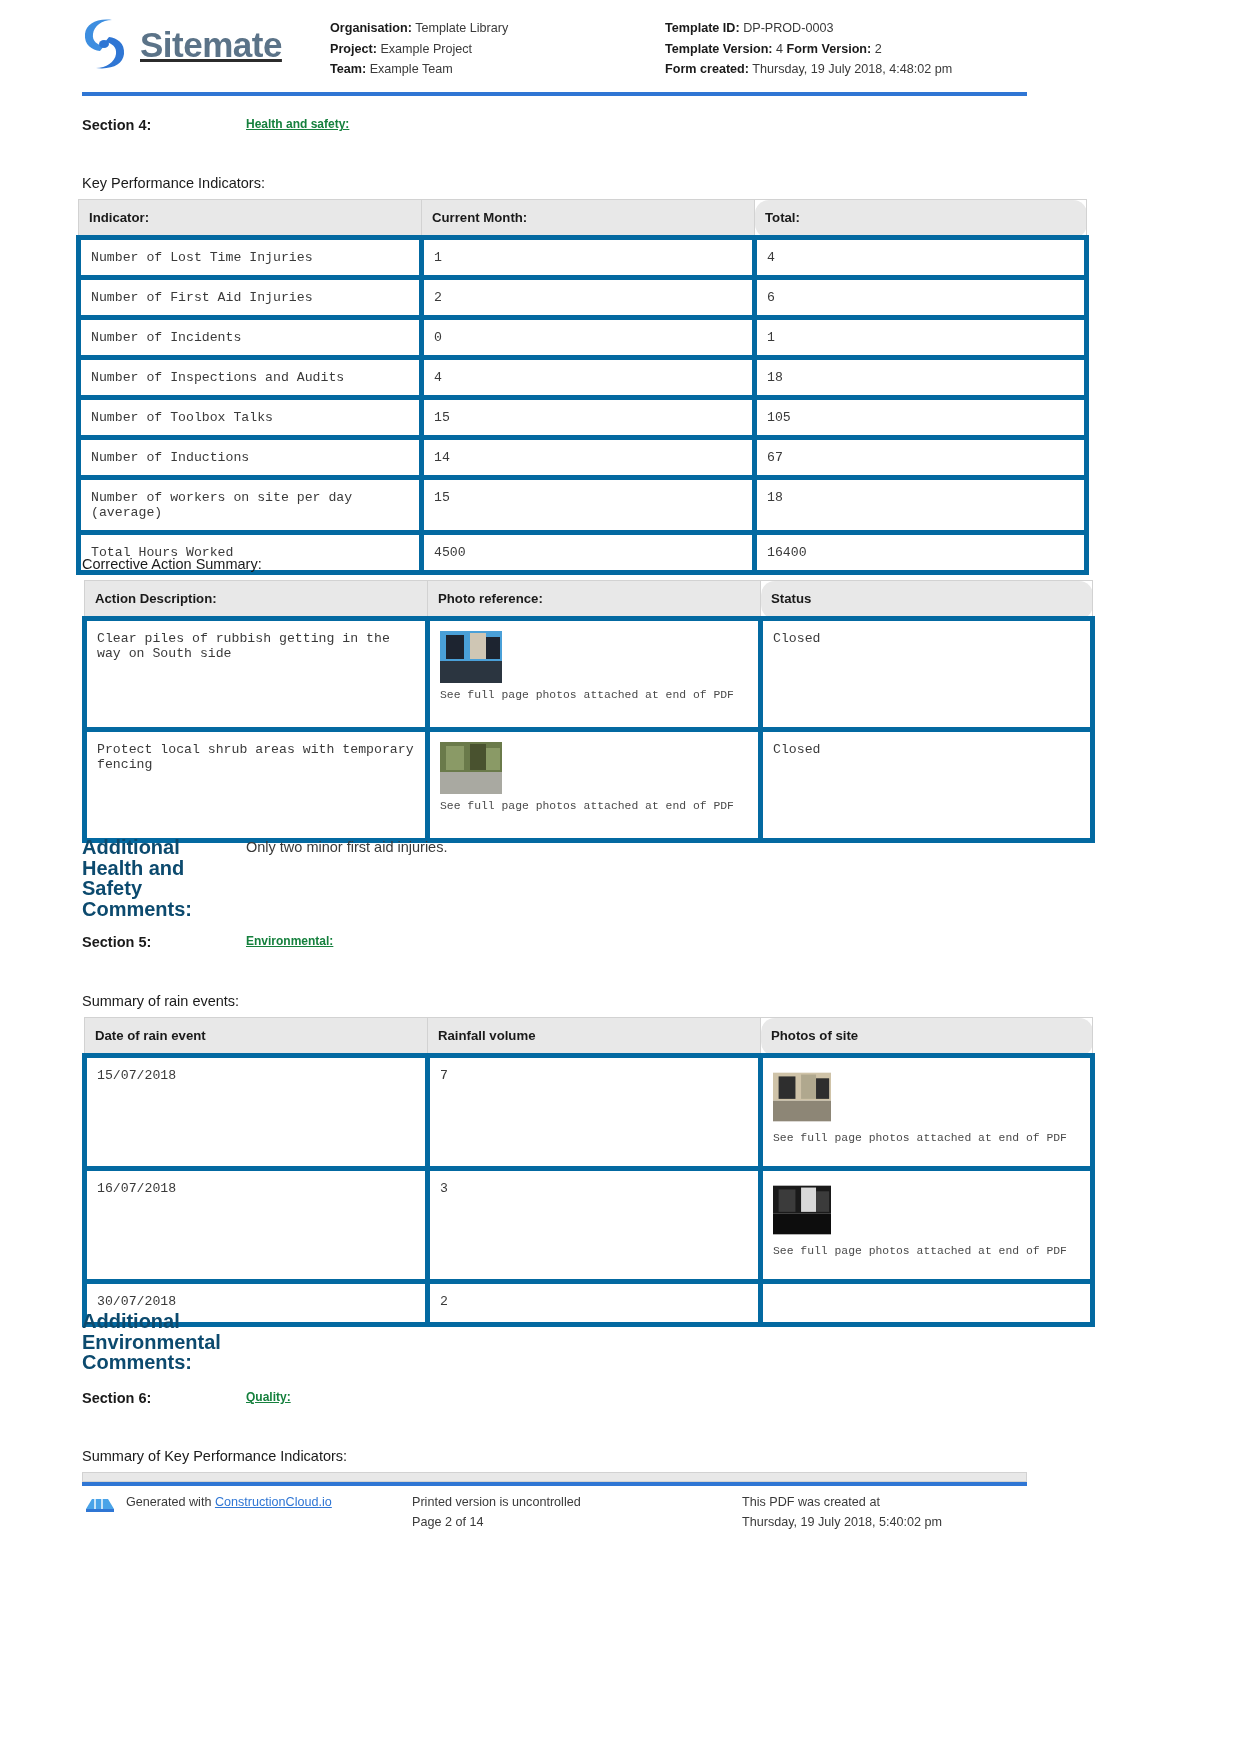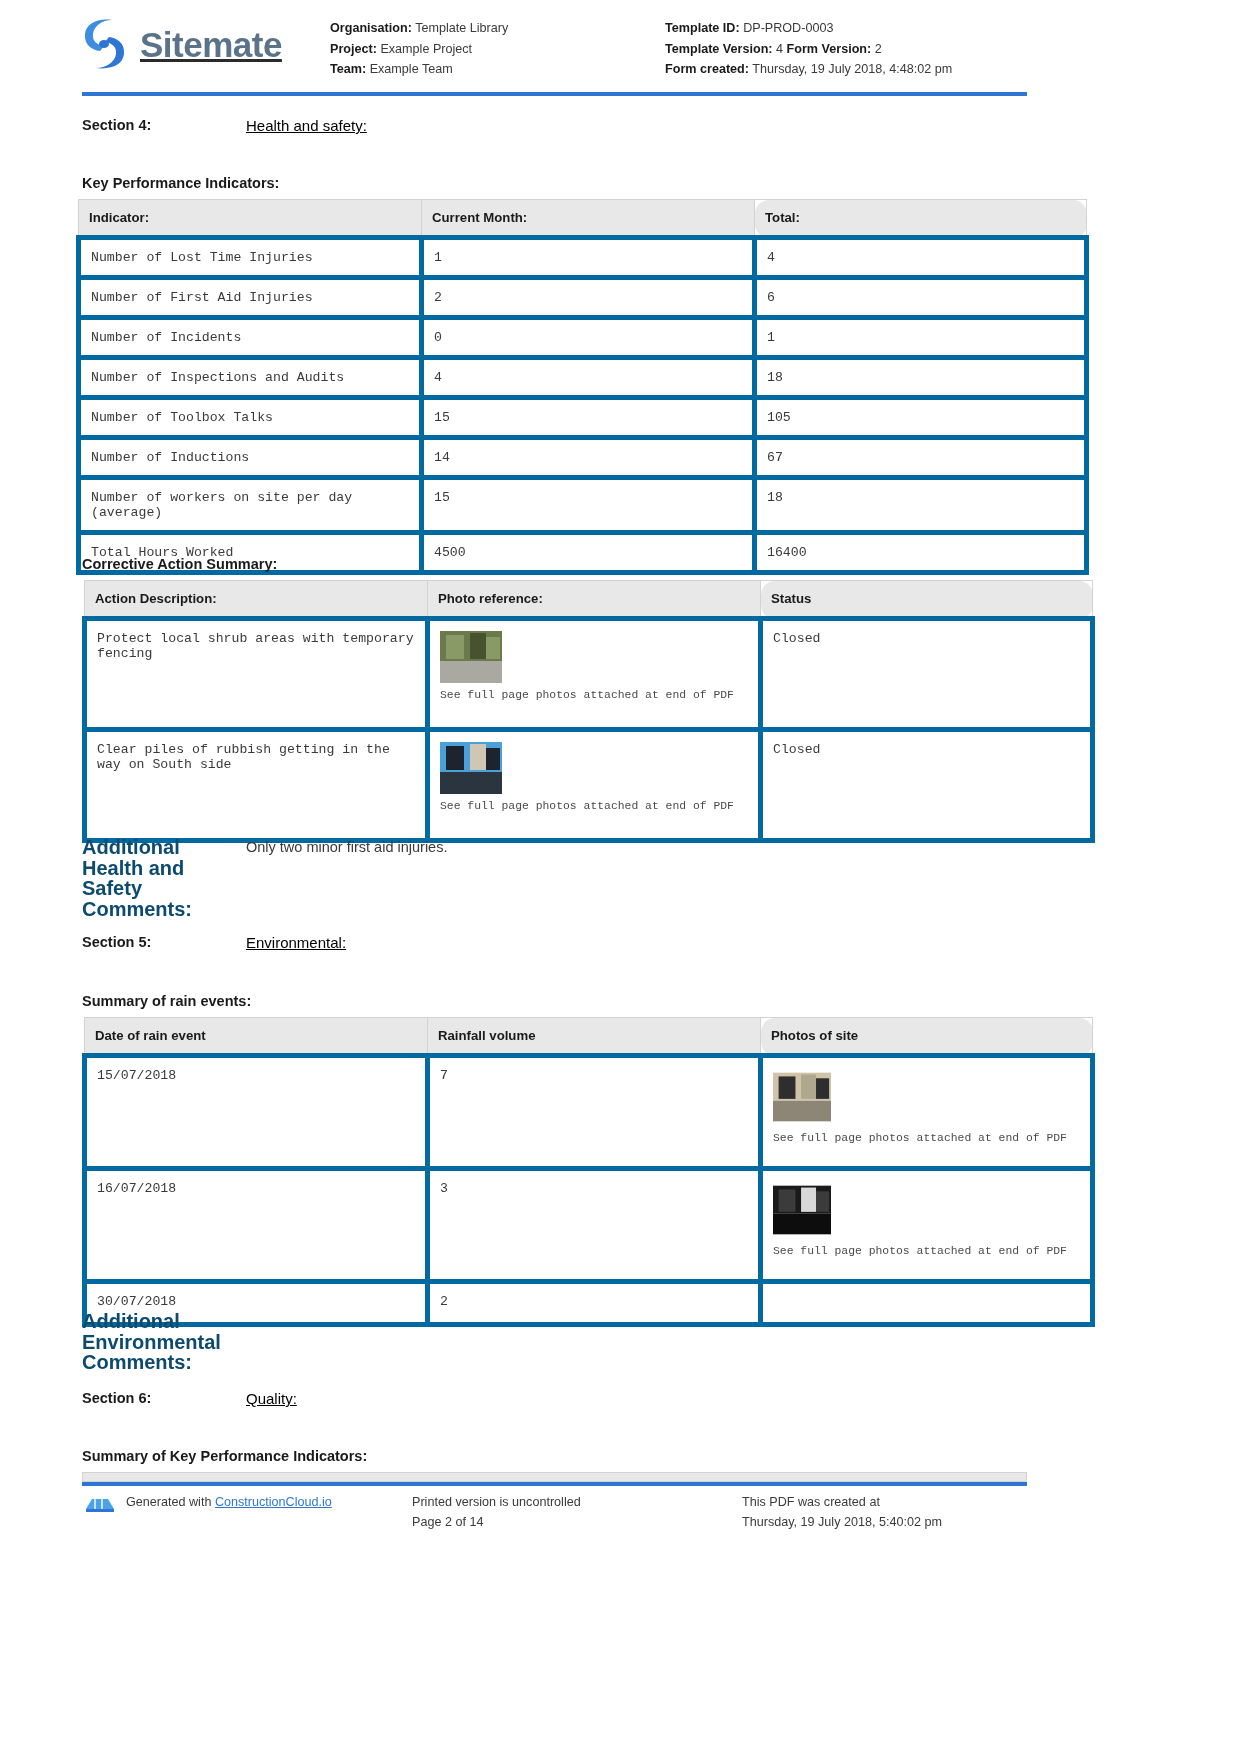--- a/index.html
+++ b/index.html
@@ -65,28 +65,28 @@
   }
 
   
   .abs { position: absolute; }
   .sec-label {
     font-size: 14.5px;
     font-weight: bold;
     color: #1a1a1a;
   }
   .sec-value {
-    font-size: 15px;
-    font-weight: normal;
-    color: #000000;
+    font-size: 12px;
+    font-weight: bold;
+    color: #15803d;
     text-decoration: underline;
   }
   .block-title {
     font-size: 14.5px;
-    font-weight: bold;
+    font-weight: normal;
     color: #1a1a1a;
   }
   .comment-label {
     font-size: 20px;
     font-weight: bold;
     color: #0c4a6e;
     line-height: 20.5px;
     width: 130px;
   }
   .comment-text {
@@ -272,48 +272,48 @@
   <div class="abs" style="left:82px; top:580px;">
     <table class="doc">
       <thead>
         <tr>
           <th class="col-a">Action Description:</th>
           <th class="col-b">Photo reference:</th>
           <th class="col-c">Status</th>
         </tr>
       </thead>
       <tbody id="corrective-body">
+          <tr>
+            <td class="col-a" style="height: 86px;">Clear piles of rubbish getting in the way on South side</td>
+            <td class="col-b">
+              <svg class="photo-thumb" viewBox="0 0 62 52">
+                <rect x="0" y="0" width="62" height="30" fill="#4aa0d8"></rect>
+                <rect x="0" y="30" width="62" height="22" fill="#2b3540"></rect>
+                <rect x="6" y="4" width="18" height="24" fill="#1d2430"></rect>
+                <rect x="30" y="2" width="16" height="26" fill="#cfc6b4"></rect>
+                <rect x="46" y="6" width="14" height="22" fill="#1d2430"></rect>
+              </svg>
+              <div class="photo-caption">See full page photos attached at end of PDF</div>
+            </td>
+            <td class="col-c">Closed</td>
+          </tr>
           <tr>
             <td class="col-a" style="height: 86px;">Protect local shrub areas with temporary fencing</td>
             <td class="col-b">
               <svg class="photo-thumb" viewBox="0 0 62 52">
                 <rect x="0" y="0" width="62" height="30" fill="#6a7a4a"></rect>
                 <rect x="0" y="30" width="62" height="22" fill="#a9a9a1"></rect>
                 <rect x="6" y="4" width="18" height="24" fill="#8a9a66"></rect>
                 <rect x="30" y="2" width="16" height="26" fill="#49522f"></rect>
                 <rect x="46" y="6" width="14" height="22" fill="#8a9a66"></rect>
               </svg>
               <div class="photo-caption">See full page photos attached at end of PDF</div>
             </td>
             <td class="col-c">Closed</td>
           </tr>
-          <tr>
-            <td class="col-a" style="height: 86px;">Clear piles of rubbish getting in the way on South side</td>
-            <td class="col-b">
-              <svg class="photo-thumb" viewBox="0 0 62 52">
-                <rect x="0" y="0" width="62" height="30" fill="#4aa0d8"></rect>
-                <rect x="0" y="30" width="62" height="22" fill="#2b3540"></rect>
-                <rect x="6" y="4" width="18" height="24" fill="#1d2430"></rect>
-                <rect x="30" y="2" width="16" height="26" fill="#cfc6b4"></rect>
-                <rect x="46" y="6" width="14" height="22" fill="#1d2430"></rect>
-              </svg>
-              <div class="photo-caption">See full page photos attached at end of PDF</div>
-            </td>
-            <td class="col-c">Closed</td>
-          </tr>
         </tbody>
     </table>
   </div>
 
   <div class="abs comment-label" style="left:82px; top:837px;">Additional Health and Safety Comments:</div>
   <div class="abs comment-text" style="left:246px; top:837px; width:600px;">Only two minor first aid injuries.</div>
 
   <div class="abs sec-label" style="left:82px; top:934px;">Section 5:</div>
   <div class="abs sec-value" style="left:246px; top:934px;">Environmental:</div>
 

